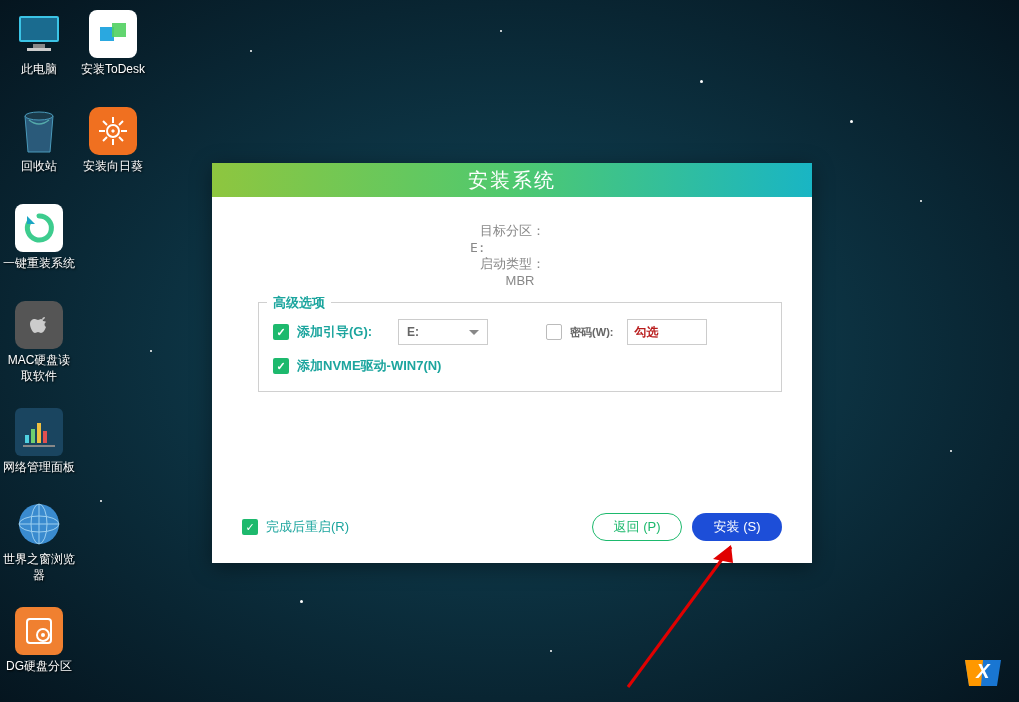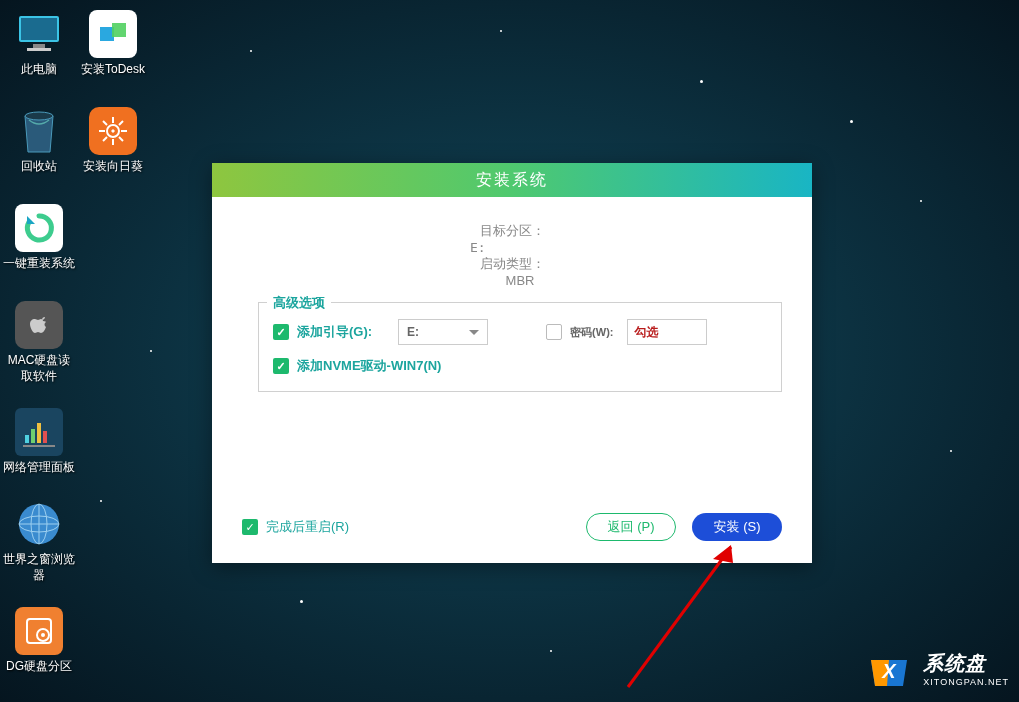--- a/index.html
+++ b/index.html
@@ -48,21 +48,21 @@
       position: absolute;
       left: 212px; top: 163px;
       width: 600px; height: 400px;
       background: #fff;
       box-shadow: 0 4px 20px rgba(0,0,0,0.4);
     }
     .dialog-title {
       height: 34px;
       background: linear-gradient(to right, #8ec63f 0%, #4fc96f 50%, #19b5c4 100%);
       color: #fff;
-      font-size: 16px;
+      font-size: 20px;
       display: flex; align-items: center; justify-content: center;
       letter-spacing: 2px;
     }
     .dialog-body {
       padding: 25px 30px 15px 46px;
       color: #666;
       font-size: 13px;
     }
     .row { display: flex; align-items: center; margin-bottom: 14px; flex-direction: column; }
     .label1 { width: 80px; color: #888; }
@@ -129,21 +129,21 @@
       color: #b91c1c;
       display: flex; align-items: center;
     }
 
     .dialog-footer {
       position: absolute;
       bottom: 22px; left: 30px; right: 30px;
       display: flex; align-items: center;
     }
     .footer-check { display: flex; align-items: center; gap: 8px; }
-    .footer-btns { margin-left: auto; display: flex; gap: 16px; }
+    .footer-btns { margin-left: auto; display: flex; gap: 10px; }
     .btn {
       width: 90px; height: 28px;
       border-radius: 14px;
       display: flex; align-items: center; justify-content: center;
       font-size: 13px;
       cursor: pointer;
     }
     .btn-back {
       border: 1px solid #1db96d;
       color: #1db96d;
@@ -344,17 +344,13 @@
 </svg>
 
 <div class="watermark">
   <div class="wm-icon">
     <svg width="52" height="52" viewBox="0 0 52 52">
       <path d="M8 18 L44 18 L40 44 L12 44 Z" fill="#1976d2"></path>
       <path d="M8 18 L26 18 L24 44 L12 44 Z" fill="#ff9800"></path>
       <text x="26" y="36" font-size="20" font-weight="bold" fill="#fff" text-anchor="middle" font-style="italic">X</text>
     </svg>
   </div>
-  <div class="wm-text">
-    <div class="wm-big">系统盘</div>
-    <div class="wm-small">XITONGPAN.NET</div>
-  </div>
 </div>
 
 </body></html>

